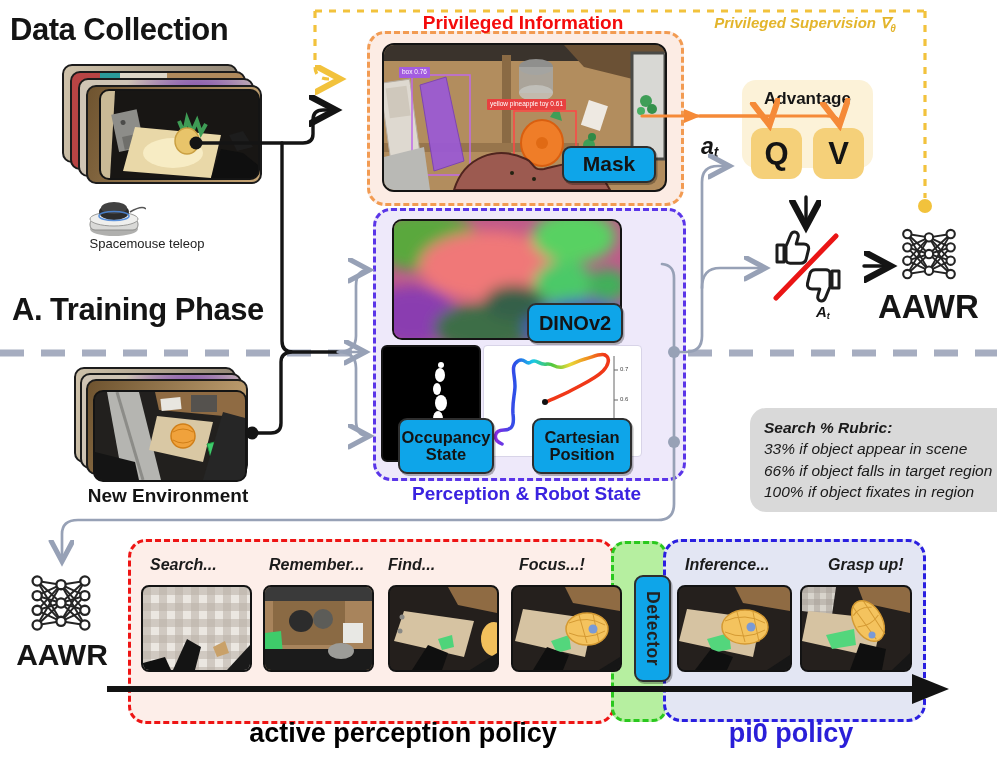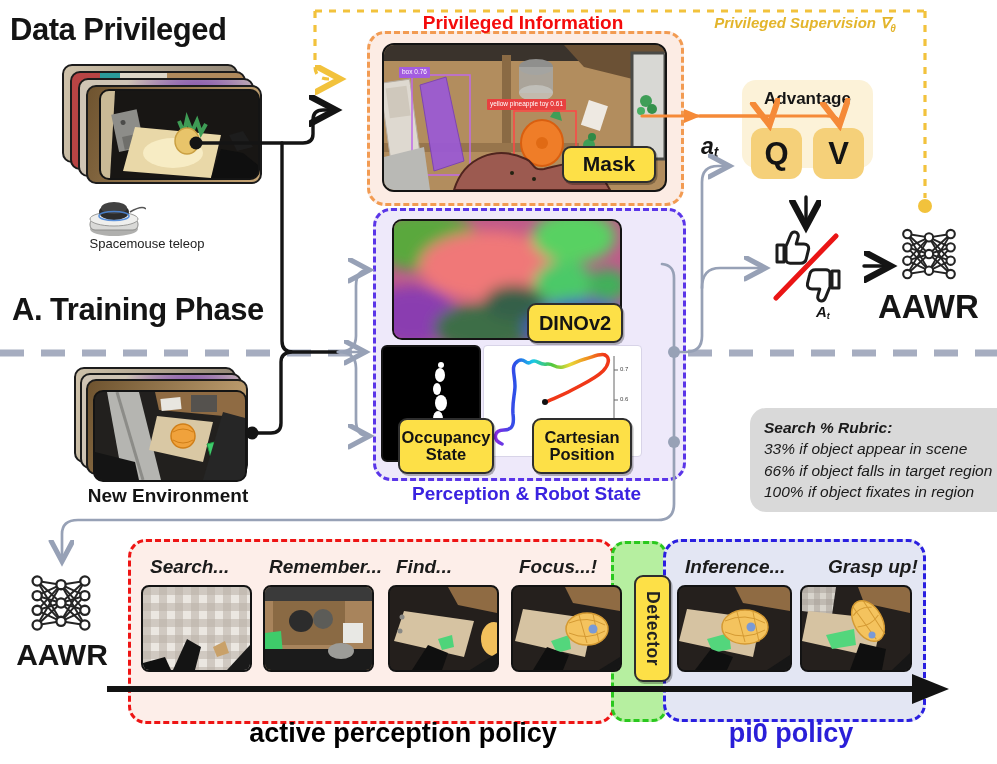--- a/index.html
+++ b/index.html
@@ -17,26 +17,26 @@
   .photo{position:absolute;border:2.5px solid #141414;border-radius:10px;overflow:hidden;background:#1a1a1a;}
   .photo svg{display:block;}
   
   .panel{position:absolute;border-radius:18px;}
   .p-priv{background:#fcece4;border:3px dashed #f29b52;}
   .p-perc{background:#eee9fa;border:3px dashed #5a35e8;}
   .p-red{background:#fdeee9;border:3px dashed #ee1414;}
   .p-green{background:#b6efa0;border:3px dashed #2ac81e;border-radius:14px;}
   .p-blue{background:#e3e6f3;border:3px dashed #2a1fe0;}
   
-  .chip{position:absolute;background:#fde047;border:2.5px solid #2e2e2e;border-radius:9px;
+  .chip{position:absolute;background:#0ea5e9;border:2.5px solid #2e2e2e;border-radius:9px;
         display:flex;align-items:center;justify-content:center;text-align:center;
         color:#222;box-shadow:1.5px 2px 0 rgba(0,0,0,.28);line-height:1.05;z-index:4;}
   .small-label{font-size:13px;color:#222;}
   .med-label{font-size:19px;font-weight:600;color:#141414;}
-  .cap{position:absolute;font-style:italic;font-weight:600;font-size:19px;color:#1b1b1b;white-space:nowrap;z-index:4;}
+  .cap{position:absolute;font-style:italic;font-weight:600;font-size:16px;color:#1b1b1b;white-space:nowrap;z-index:4;}
   .policy{position:absolute;font-weight:800;font-size:27px;text-align:center;z-index:4;white-space:nowrap;}
   .frame{position:absolute;border:2px solid #131313;border-radius:8px;overflow:hidden;background:#222;z-index:4;}
   .frame svg{display:block;}
   .det{position:absolute;color:#fff;font-size:6.5px;line-height:1;padding:2px 3px;border-radius:1px;white-space:nowrap;z-index:4;}
   .tick{position:absolute;font-size:6px;color:#444;z-index:4;}
   .advbox{position:absolute;background:#fcf2d8;border-radius:14px;z-index:3;}
   .qv{position:absolute;width:51px;height:51px;background:#f5d079;border-radius:12px;
       display:flex;align-items:center;justify-content:center;font-weight:bold;font-size:31px;color:#141414;}
   .mathlab{position:absolute;font-style:italic;font-weight:bold;color:#141414;z-index:4;white-space:nowrap;}
   .mathlab .sub{font-size:.6em;vertical-align:-0.25em;}
@@ -45,21 +45,21 @@
   .rubric .rt{font-weight:bold;}
   .vert-chip{writing-mode:vertical-rl;font-size:17.5px;font-weight:600;letter-spacing:.5px;}
   svg.lines{position:absolute;left:0;top:0;z-index:6;pointer-events:none;}
   .z3{z-index:3}.z4{z-index:4}
 </style>
 </head>
 <body>
 
 <div class="canvas">
 
-  <div class="abs h-big z4" style="left:10px;top:12px;">Data Privileged</div>
+  <div class="abs h-big z4" style="left:10px;top:12px;">Data Collection</div>
   <div class="abs h-big z4" style="left:12px;top:292px;">A. Training Phase</div>
 
   <div class="abs z3">
     <div class="card c1" style="left:62px;top:64px;width:172px;height:95px;"></div>
     <div class="card c2" style="left:70px;top:71px;width:172px;height:95px;"></div>
     <div class="card c3" style="left:78px;top:78px;width:172px;height:95px;"></div>
     <div class="card c4" style="left:86px;top:85px;width:172px;height:95px;"></div>
     <div class="photo" style="left:99px;top:89px;width:157px;height:87px;">
       <svg width="157" height="87" viewBox="0 0 157 87">
         <rect width="157" height="87" fill="#181614"></rect>
@@ -356,21 +356,21 @@
     </svg>
   </div>
   <div class="abs center z4" style="left:12px;top:638px;width:100px;font-weight:800;font-size:30px;">AAWR</div>
 
   <div class="panel p-red z3" style="left:128px;top:539px;width:481px;height:179px;"></div>
   <div class="panel p-green z3" style="left:611px;top:541px;width:50px;height:175px;"></div>
   <div class="panel p-blue z3" style="left:663px;top:539px;width:257px;height:177px;"></div>
 
   <div class="cap" style="left:150px;top:556px;">Search...</div>
   <div class="cap" style="left:269px;top:556px;">Remember...</div>
-  <div class="cap" style="left:396px;top:556px;">Find...</div>
+  <div class="cap" style="left:388px;top:556px;">Find...</div>
   <div class="cap" style="left:519px;top:556px;">Focus...!</div>
   <div class="cap" style="left:685px;top:556px;">Inference...</div>
   <div class="cap" style="left:828px;top:556px;">Grasp up!</div>
 
   <div class="frame" style="left:141px;top:585px;width:107px;height:83px;">
     <svg width="107" height="83" viewBox="0 0 107 83">
       <defs>
         <pattern id="gingham" width="16" height="16" patternUnits="userSpaceOnUse">
           <rect width="16" height="16" fill="#ebe7e1"></rect>
           <rect width="8" height="16" fill="#b9b1a7" opacity=".55"></rect>

